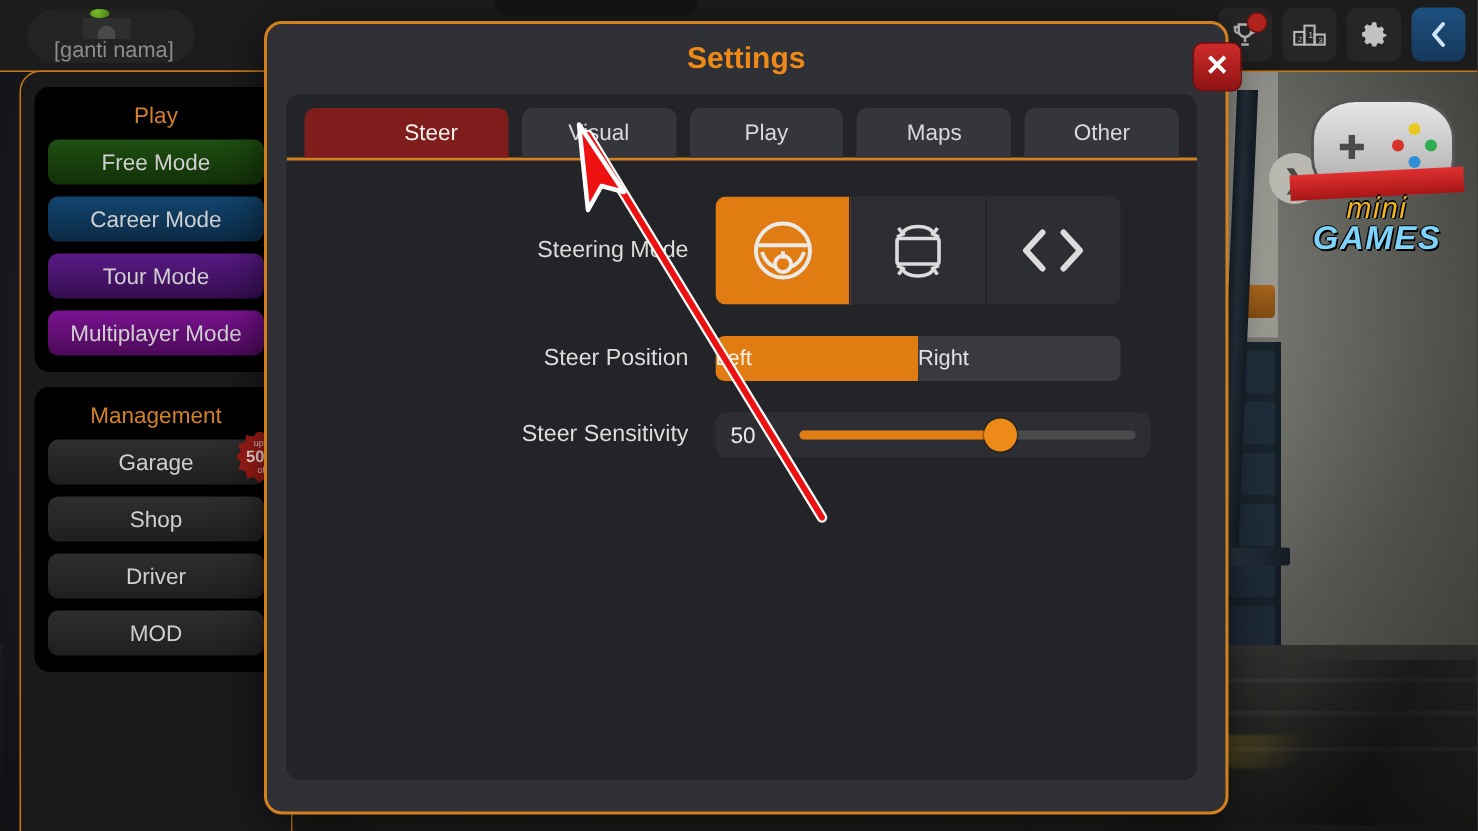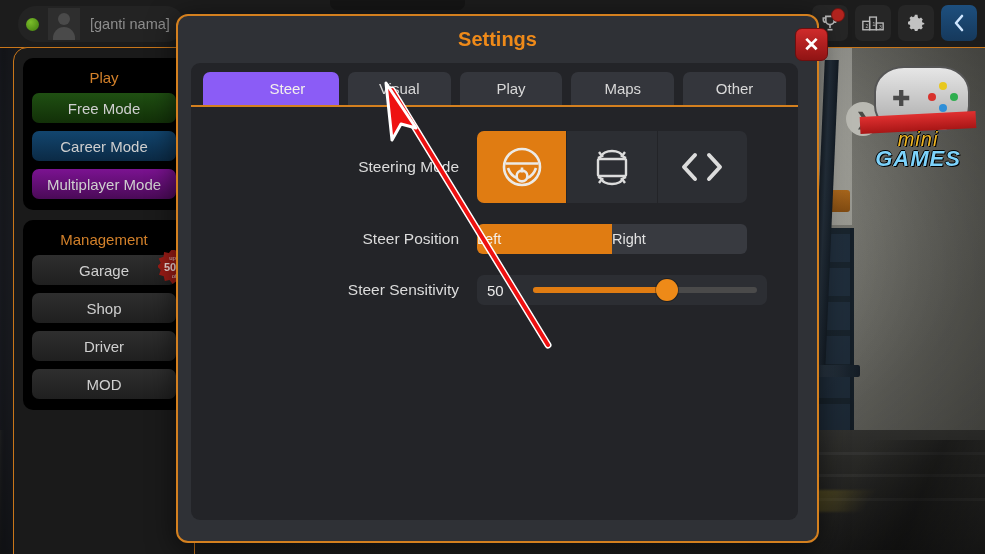--- a/index.html
+++ b/index.html
@@ -40,21 +40,21 @@
   .shadowDiag{position:absolute;left:760px;top:440px;width:260px;height:110px;
        background:linear-gradient(115deg,rgba(0,0,0,0) 35%,rgba(0,0,0,.35) 60%,rgba(0,0,0,0) 85%);}
   .blurL{position:absolute;left:0;top:0;width:70px;height:554px;
        background:linear-gradient(90deg,#1a1c22,#383a40);filter:blur(2px);}
   .vign{position:absolute;inset:0;background:radial-gradient(ellipse at 50% 45%,rgba(0,0,0,0) 40%,rgba(0,0,0,.45) 100%);}
 
   
   #topbar{position:absolute;left:0;top:0;width:985px;height:47px;
     background:#1c1c1c;border-bottom:1px solid #c9761a;}
   #profile{position:absolute;left:18px;top:6px;height:36px;display:flex;align-items:center;
-    background:#232323;border-radius:18px;padding:0 14px 0 8px;}
+    background:#232323;border-radius:18px;padding:0 14px 0 8px;flex-direction:column;}
   .statusdot{width:13px;height:13px;border-radius:50%;
     background:radial-gradient(circle at 35% 32%,#7bbd2a,#3f7a0e);margin-right:9px;}
   .avatar{width:32px;height:32px;background:#2e2e2e;position:relative;overflow:hidden;}
   .avatar:before{content:"";position:absolute;left:10px;top:5px;width:12px;height:12px;border-radius:50%;background:#4a4a4a;}
   .avatar:after{content:"";position:absolute;left:5px;top:19px;width:22px;height:15px;border-radius:11px 11px 0 0;background:#4a4a4a;}
   #uname{margin-left:10px;color:#8d8d8d;font-size:14.5px;white-space:nowrap;}
   #centerpill{position:absolute;left:330px;top:0px;width:135px;height:10px;background:#151515;border-radius:0 0 7px 7px;}
   #topicons{position:absolute;right:8px;top:5px;display:flex;gap:7px;align-items:center;}
   .ticon{width:36px;height:36px;border-radius:7px;background:#262626;display:flex;
     align-items:center;justify-content:center;color:#b9b9b9;}
@@ -93,21 +93,21 @@
   #dlgtitle{text-align:center;color:#ef8a19;font-size:20px;font-weight:bold;padding:12px 0 8px;}
   #closebtn{position:absolute;right:-11px;top:12px;width:31px;height:31px;border-radius:7px;
     background:linear-gradient(180deg,#cf2b2b,#901414);border:1px solid #6e0f0f;
     display:flex;align-items:center;justify-content:center;color:#fff;font-size:19px;
     font-weight:bold;line-height:1;}
   #panel{position:absolute;left:13px;top:47px;width:607px;height:457px;
     background:#232428;border-radius:9px;overflow:hidden;}
   #tabs{display:flex;gap:9px;padding:9px 12px 0 12px;}
   .tab{flex:1;height:33px;border-radius:7px 7px 0 0;display:flex;align-items:center;
     justify-content:center;color:#d8d8d8;font-size:15px;background:#34363c;}
-  .tab.active{background:#8b5cf6;color:#f3f0ec;padding-left:33px;}
+  .tab.active{background:#7f1d1d;color:#f3f0ec;padding-left:33px;}
   #tabline{height:2px;background:#d4801f;margin:0 0px;}
   #rows{padding:24px 0 0 0;}
   .row{display:flex;align-items:center;margin-bottom:21px;}
   .rlabel{width:268px;text-align:right;padding-right:18px;color:#dcdcdc;font-size:15.5px;}
   .segwrap{width:270px;height:72px;background:#2c2e33;border-radius:7px;display:flex;overflow:hidden;}
   .seg{flex:1;display:flex;align-items:center;justify-content:center;
     border-right:1px solid #232428;color:#d0d0d0;}
   .seg:last-child{border-right:none;}
   .seg.on{background:#e07c12;}
   .togwrap{width:270px;height:30px;background:#383a40;border-radius:6px;display:flex;overflow:hidden;}
@@ -227,20 +227,23 @@
 <div id="sidebar">
 
   <div class="group">
     <div class="ghead">Play</div>
     <div class="mbtn m-free">
       <span>Free Mode</span>
     </div>
     <div class="mbtn m-career">
       <span>Career Mode</span>
     </div>
+    <div class="mbtn m-tour">
+      <span>Tour Mode</span>
+    </div>
     <div class="mbtn m-multi">
       <span>Multiplayer Mode</span>
     </div>
   </div>
 
   <div class="group">
     <div class="ghead">Management</div>
     <div class="mbtn m-plain">
       <span>Garage</span>
       <span class="badge">

